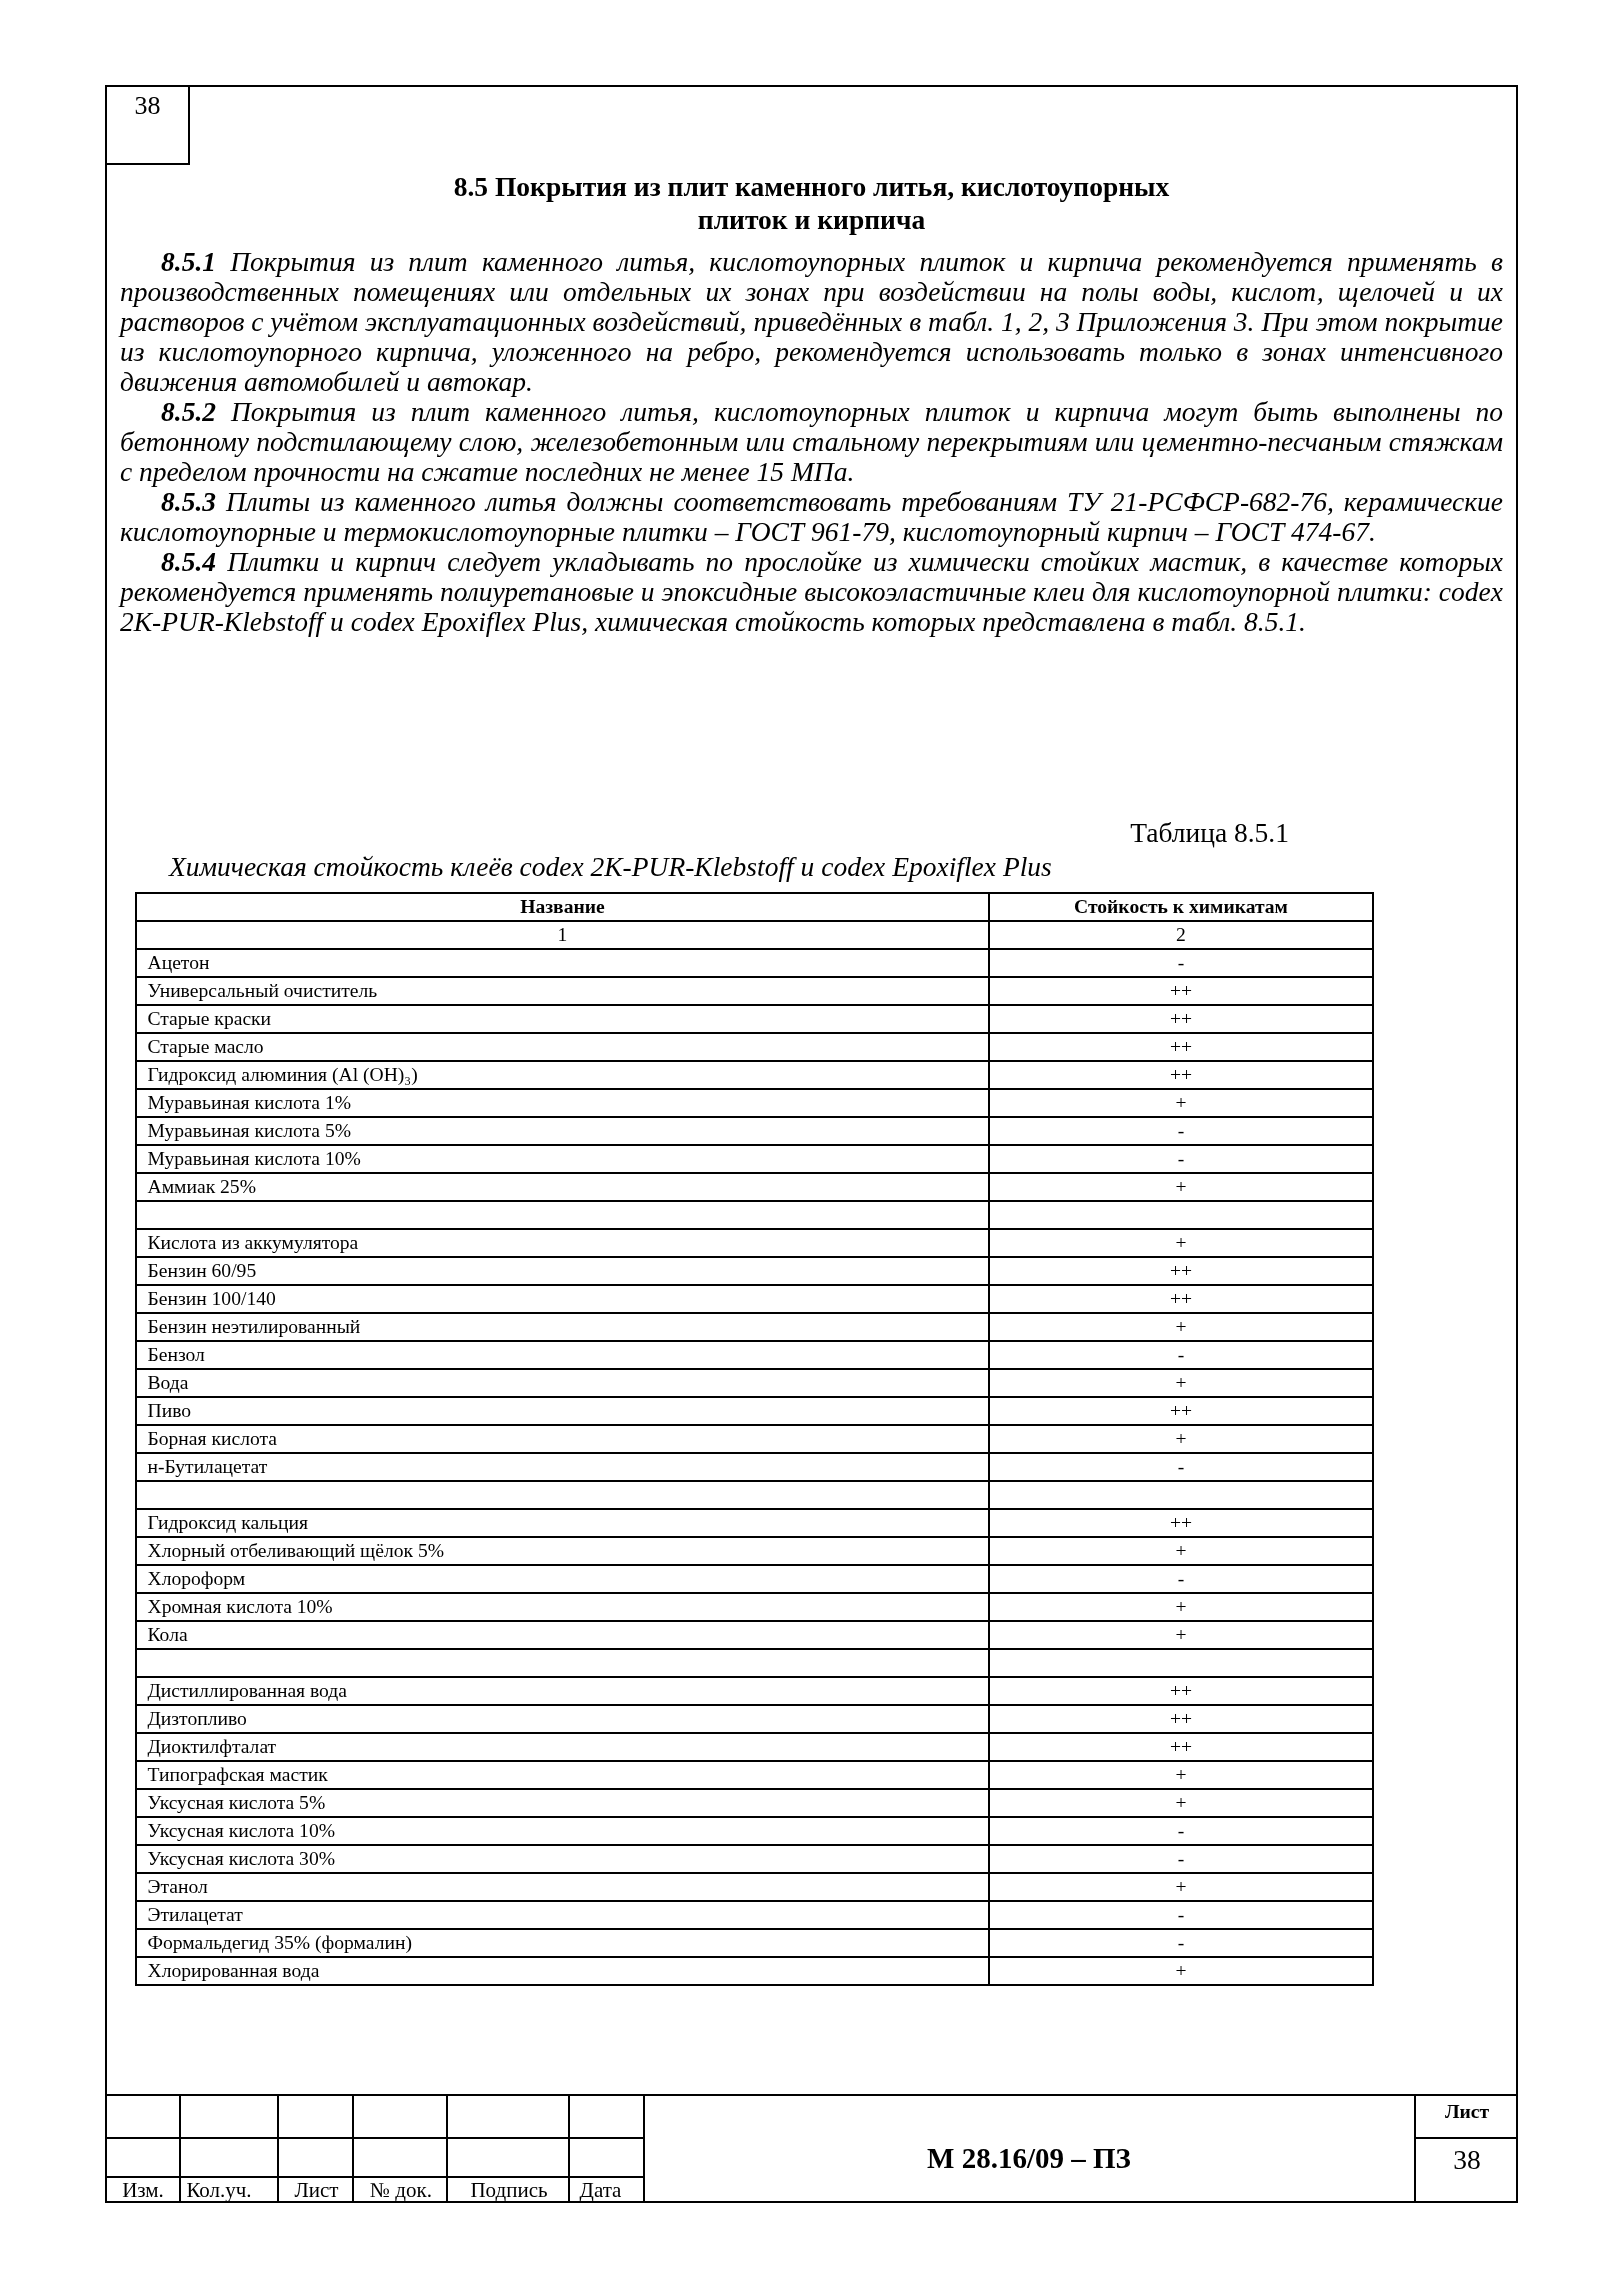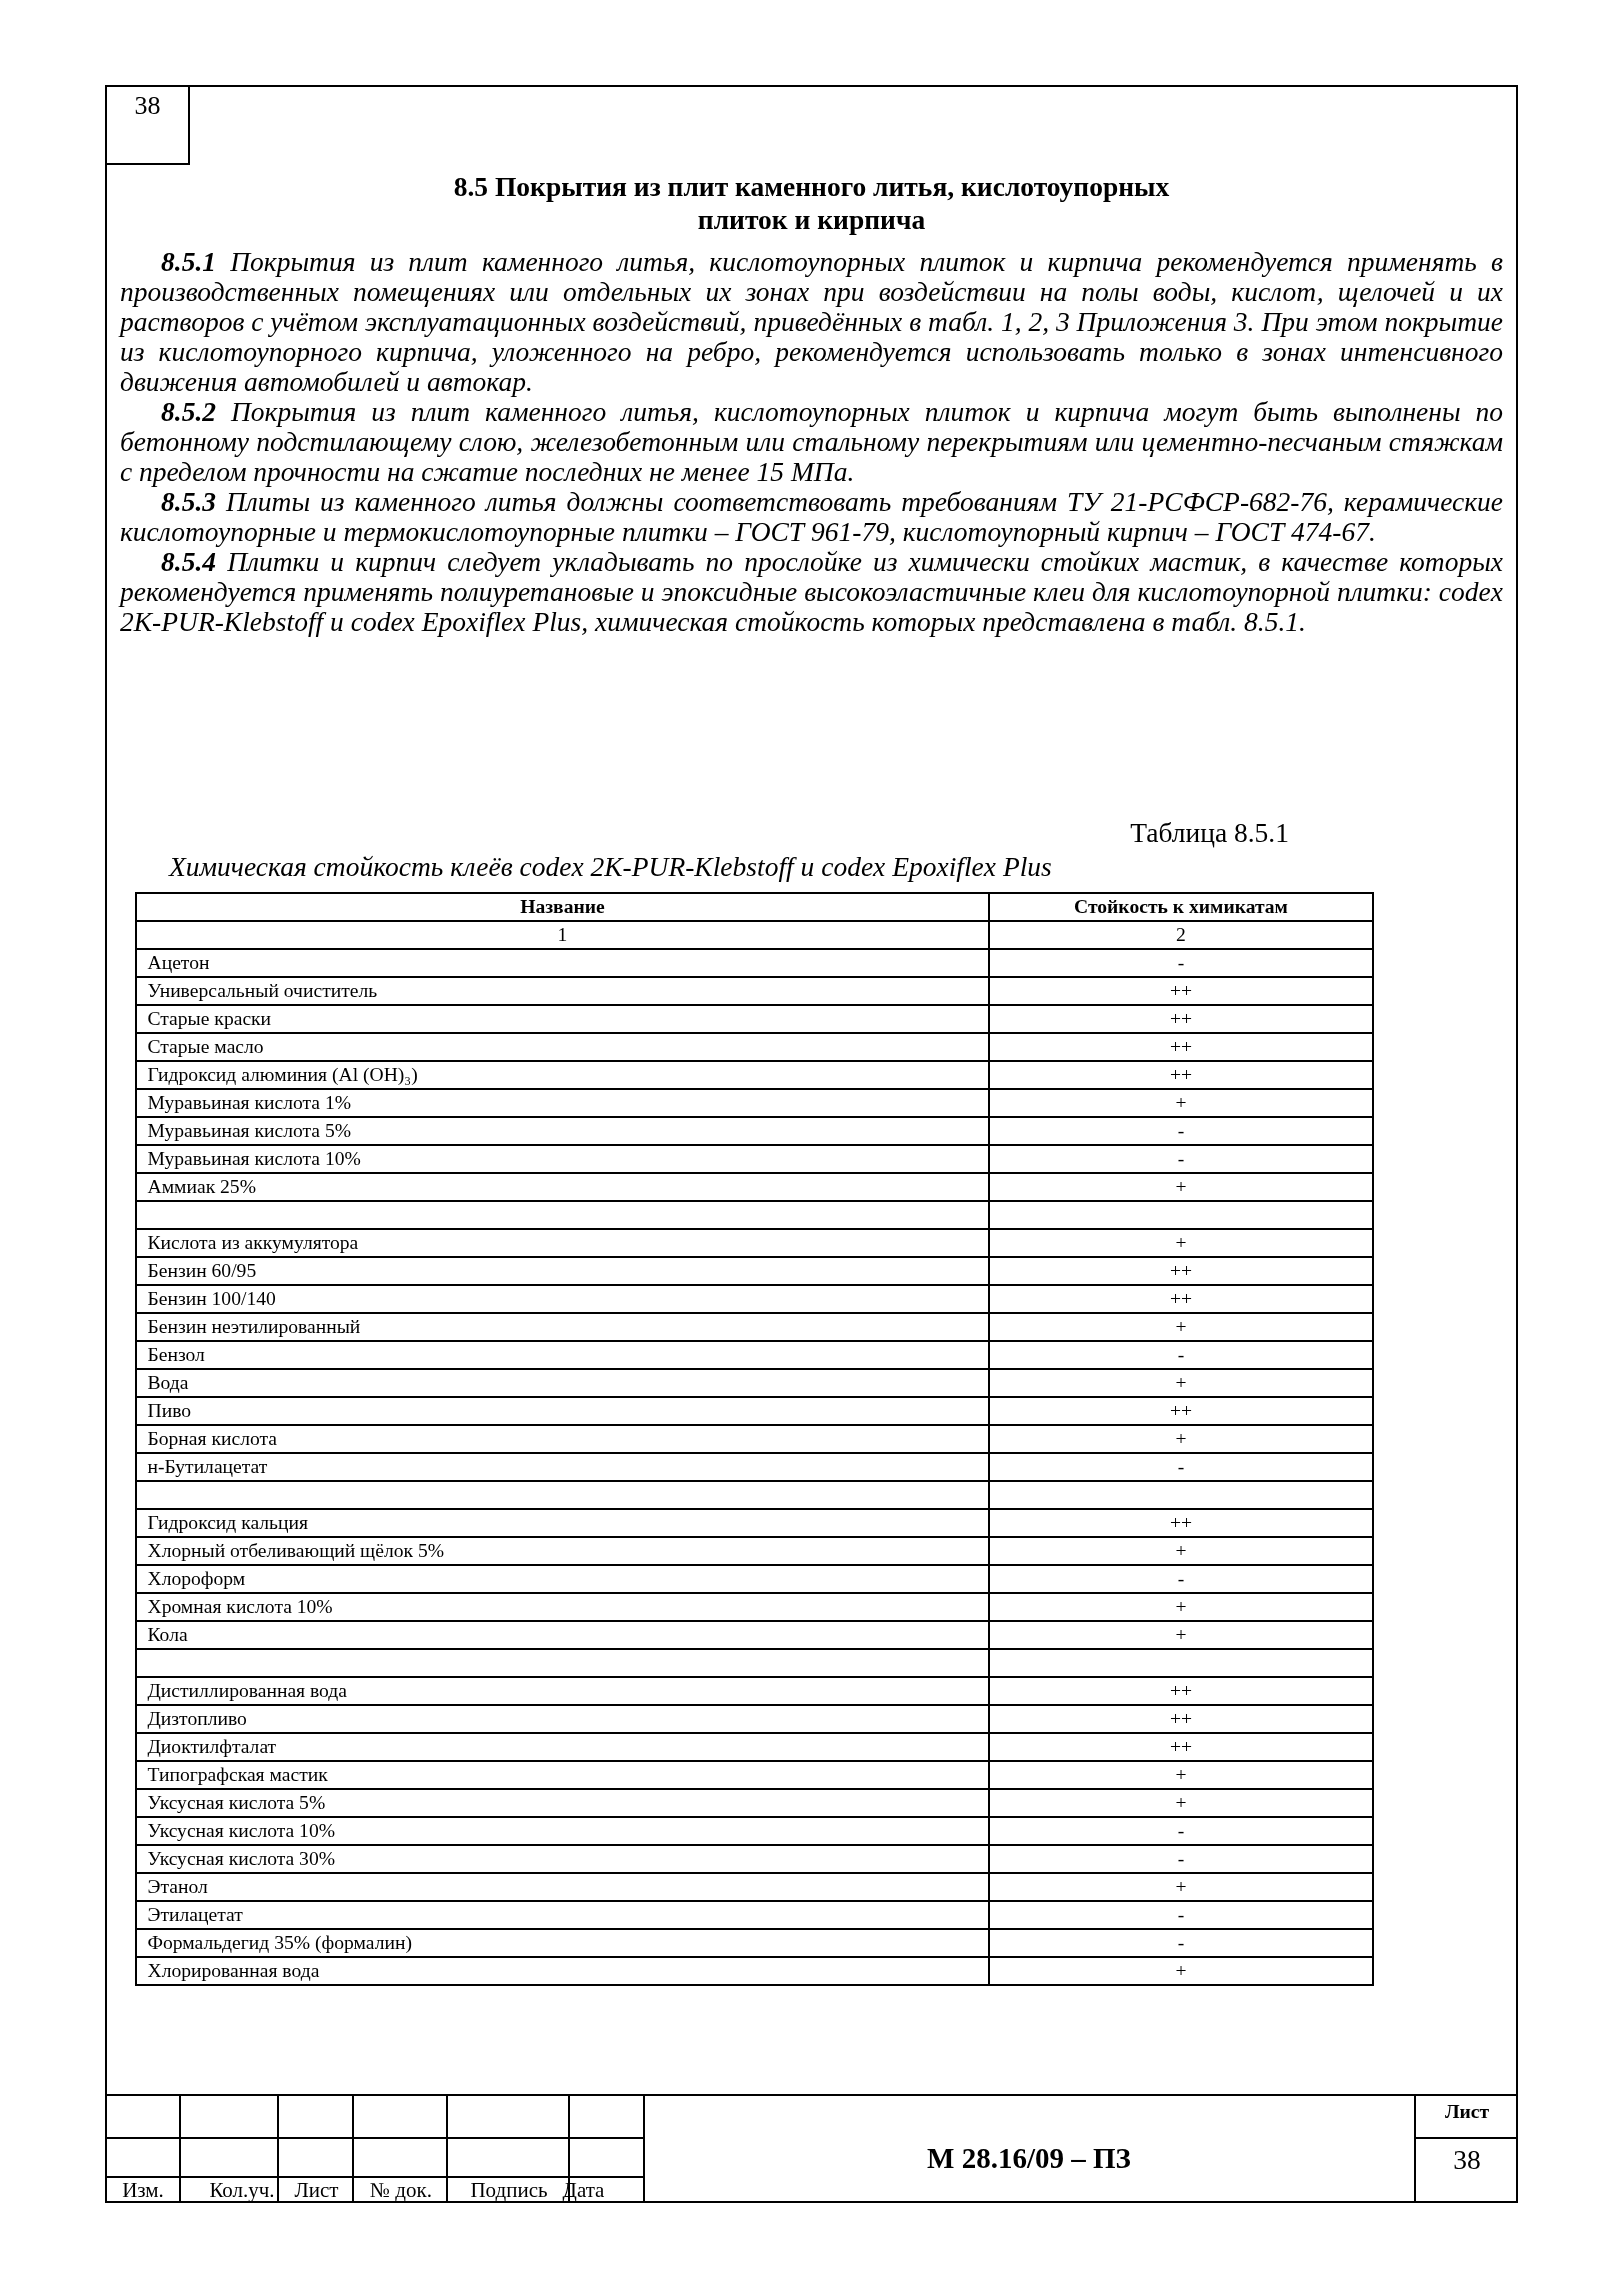--- a/index.html
+++ b/index.html
@@ -265,25 +265,25 @@
 <div class="stamp">
   <div class="cell" style="left:0;top:0;width:76px;height:106px;"></div>
   <div class="cell" style="left:76px;top:0;width:98px;height:106px;"></div>
   <div class="cell" style="left:174px;top:0;width:75px;height:106px;"></div>
   <div class="cell" style="left:249px;top:0;width:94px;height:106px;"></div>
   <div class="cell" style="left:343px;top:0;width:122px;height:106px;"></div>
   <div class="cell" style="left:465px;top:0;width:75px;height:106px;"></div>
   <div class="hline" style="top:41px;"></div>
   <div class="hline" style="top:80px;"></div>
   <div class="lbl" style="left:0;width:76px;">Изм.</div>
-  <div class="lbl" style="left:88px;width:98px;">Кол.уч.</div>
+  <div class="lbl" style="left:65px;width:98px;">Кол.уч.</div>
   <div class="lbl" style="left:174px;width:75px;">Лист</div>
   <div class="lbl" style="left:249px;width:94px;">№ док.</div>
   <div class="lbl" style="left:343px;width:122px;">Подпись</div>
-  <div class="lbl" style="left:448px;width:61px;">Дата</div>
+  <div class="lbl" style="left:465px;width:61px;">Дата</div>
   <div class="doc-code">М 28.16/09 – ПЗ</div>
   <div class="sheet-box">
     <div class="sheet-lbl">Лист</div>
     <div class="sheet-div"></div>
     <div class="sheet-num">38</div>
   </div>
 </div>
 
 
 </body></html>

